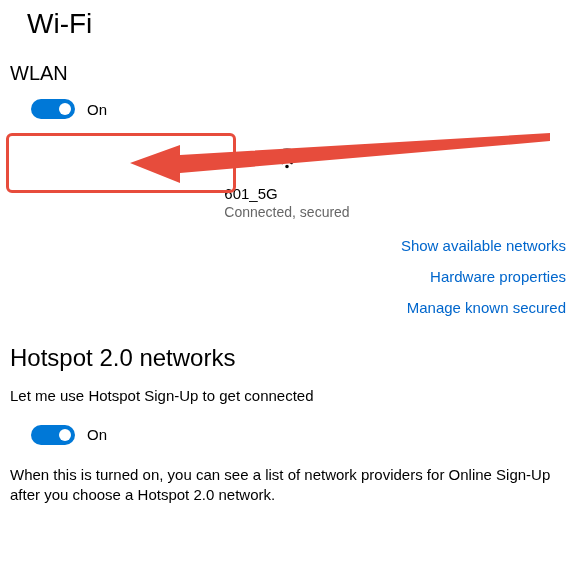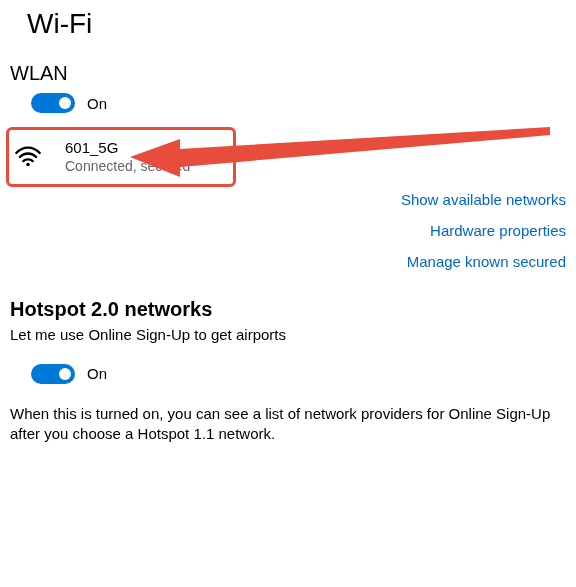--- a/index.html
+++ b/index.html
@@ -13,21 +13,21 @@
     }
     .page-title {
       font-size: 28px;
       font-weight: 300;
       margin-bottom: 22px;
       margin-left: 17px;
     }
     .section-header {
       font-size: 20px;
       font-weight: 400;
-      margin-bottom: 8px;
+      margin-bottom: 14px;
     }
     .toggle-row {
       display: flex;
       align-items: center;
       gap: 12px;
       margin-bottom: 20px;
       padding-left: 21px;
     }
     .toggle {
       width: 44px;
@@ -48,24 +48,25 @@
       right: 4px;
     }
     .toggle-label { font-size: 15px; }
     .wifi-item-wrap {
       position: relative;
       margin-bottom: 10px;
     }
     .wifi-item {
       display: flex;
       align-items: center;
-      gap: 23px;
+      gap: 12px;
       padding: 6px 6px 6px 4px;
       cursor: pointer;
       position: relative;
+      flex-direction: column;
     }
     .highlight-box {
       position: absolute;
       top: -6px;
       left: -4px;
       width: 230px;
       height: 60px;
       border: 3px solid #e74c3c;
       border-radius: 6px;
       pointer-events: none;
@@ -87,23 +88,23 @@
     .link {
       color: #0066cc;
       font-size: 15px;
       cursor: pointer;
       display: block;
       margin-bottom: 14px;
       text-align: right;
     }
     .hs-section { margin-top: 28px; }
     .hs-header {
-      font-size: 20px;
-      font-weight: 700;
-      margin-bottom: 4px;
+      font-size: 24px;
+      font-weight: 400;
+      margin-bottom: 14px;
     }
     .body-text {
       font-size: 15px;
       margin-bottom: 18px;
       line-height: 1.35;
     }
   </style>
 </head>
 <body>
 
@@ -134,19 +135,19 @@
     </div>
   </div>
 </div>
 
 <a class="link">Show available networks</a>
 <a class="link">Hardware properties</a>
 <a class="link">Manage known secured</a>
 
 <div class="hs-section">
   <h2 class="hs-header">Hotspot 2.0 networks</h2>
-  <p class="body-text">Let me use Online Sign-Up to get airports</p>
+  <p class="body-text">Let me use Hotspot Sign-Up to get connected</p>
   <div class="toggle-row">
     <div class="toggle"></div>
     <span class="toggle-label">On</span>
   </div>
-  <p class="body-text">When this is turned on, you can see a list of network providers for Online Sign-Up after you choose a Hotspot 1.1 network.</p>
+  <p class="body-text">When this is turned on, you can see a list of network providers for Online Sign-Up after you choose a Hotspot 2.0 network.</p>
 </div>
 
 </body></html>

